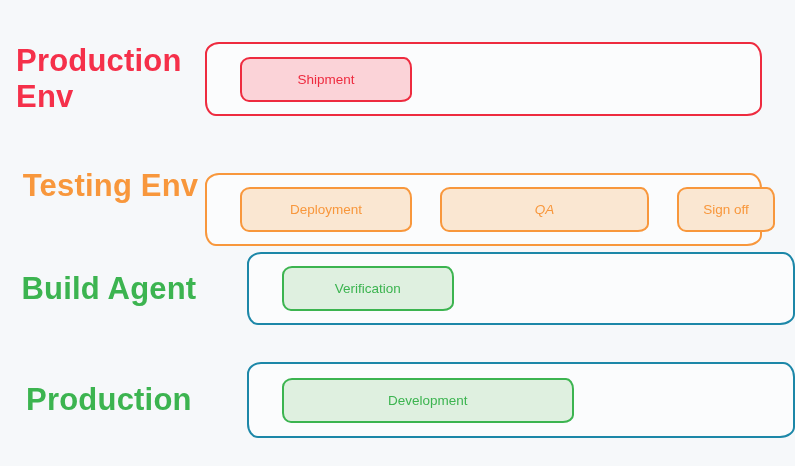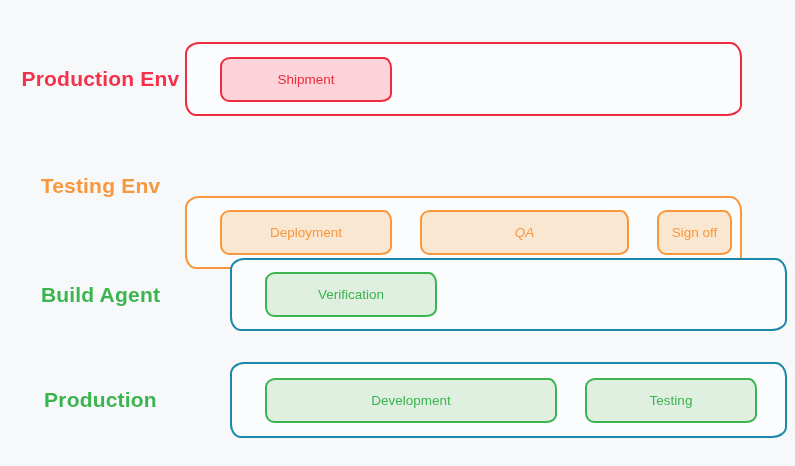--- a/index.html
+++ b/index.html
@@ -20,30 +20,30 @@
     overflow: hidden;
   }
   .row {
     position: absolute;
     left: 0;
     width: 795px;
     display: flex;
     align-items: stretch;
   }
   .row-1 { top: 42px;  height: 74px; }
-  .row-2 { top: 149px; height: 73px; }
-  .row-3 { top: 258px; height: 73px; }
+  .row-2 { top: 149px; height: 73px; align-items: center; }
+  .row-3 { top: 252px; height: 73px; }
   .row-4 { top: 362px; height: 76px; }
 
   .env-label {
-    width: 185px;
+    width: 205px;
     display: flex;
     align-items: center;
     justify-content: center;
-    font-size: 21px;
+    font-size: 31px;
     font-weight: 600;
     letter-spacing: 0.2px;
     padding-left: 16px;
   }
   .label-red    { color: var(--red-label); }
   .label-orange { color: var(--orange-stroke); }
   .label-green  { color: var(--green-stroke); }
 
   .env-container {
     position: relative;
@@ -81,21 +81,21 @@
   .box-orange {
     background: var(--orange-fill);
     border-color: var(--orange-stroke);
     color: var(--orange-stroke);
   }
   .box-green {
     background: var(--green-fill);
     border-color: var(--green-stroke);
     color: var(--green-stroke);
   }
-  .w-xs { width: 75px; }
+  .w-xs { width: 98px; }
   .w-sm { width: 172px; }
   .w-md { width: 209px; font-style: italic; }
   .w-lg { width: 292px; }
 </style>
 </head>
 <body>
 
 <div class="canvas">
 
   <div class="row row-1">
@@ -118,17 +118,16 @@
     <div class="env-label label-green">Build Agent</div>
     <div class="env-container container-teal">
       <div class="stage-box box-green w-sm">Verification</div>
     </div>
   </div>
 
   <div class="row row-4">
     <div class="env-label label-green">Production</div>
     <div class="env-container container-teal">
       <div class="stage-box box-green w-lg">Development</div>
-      <div class="stage-box box-green w-sm">Testing</div>
     </div>
   </div>
 
 </div>
 
 </body></html>

